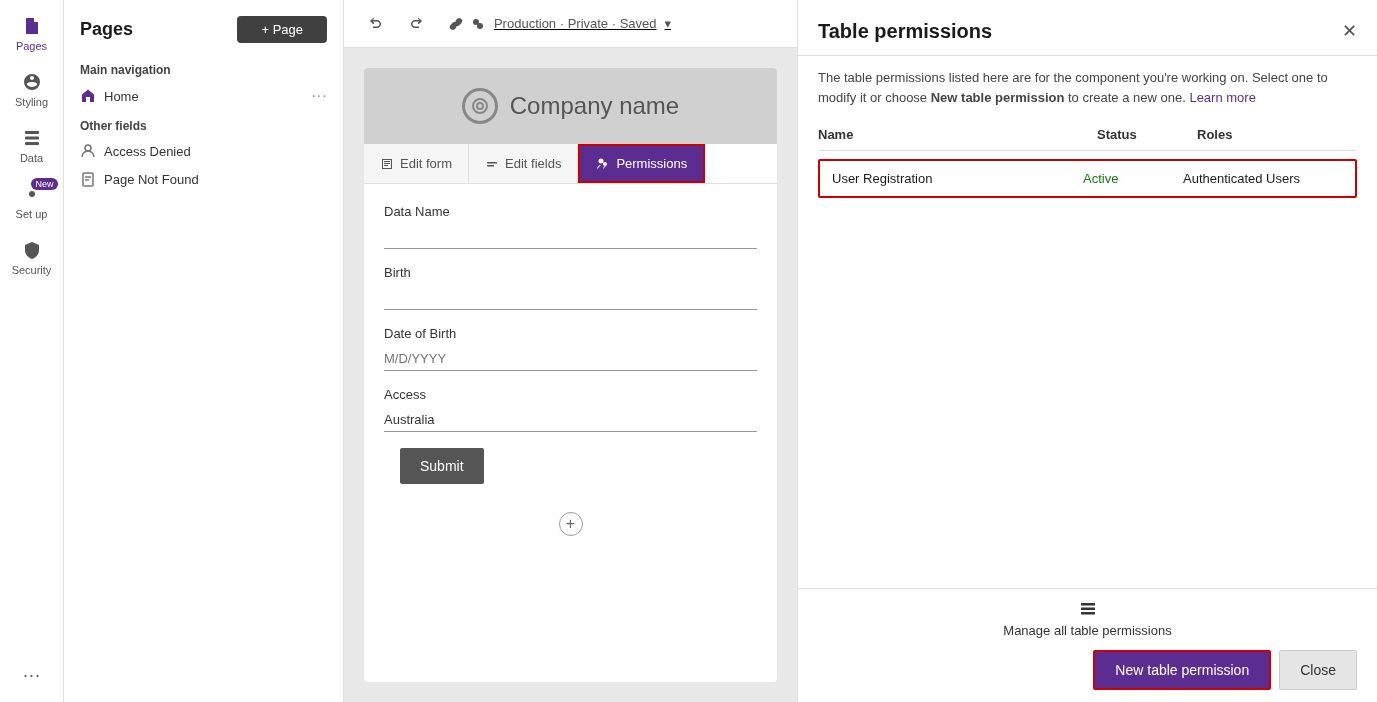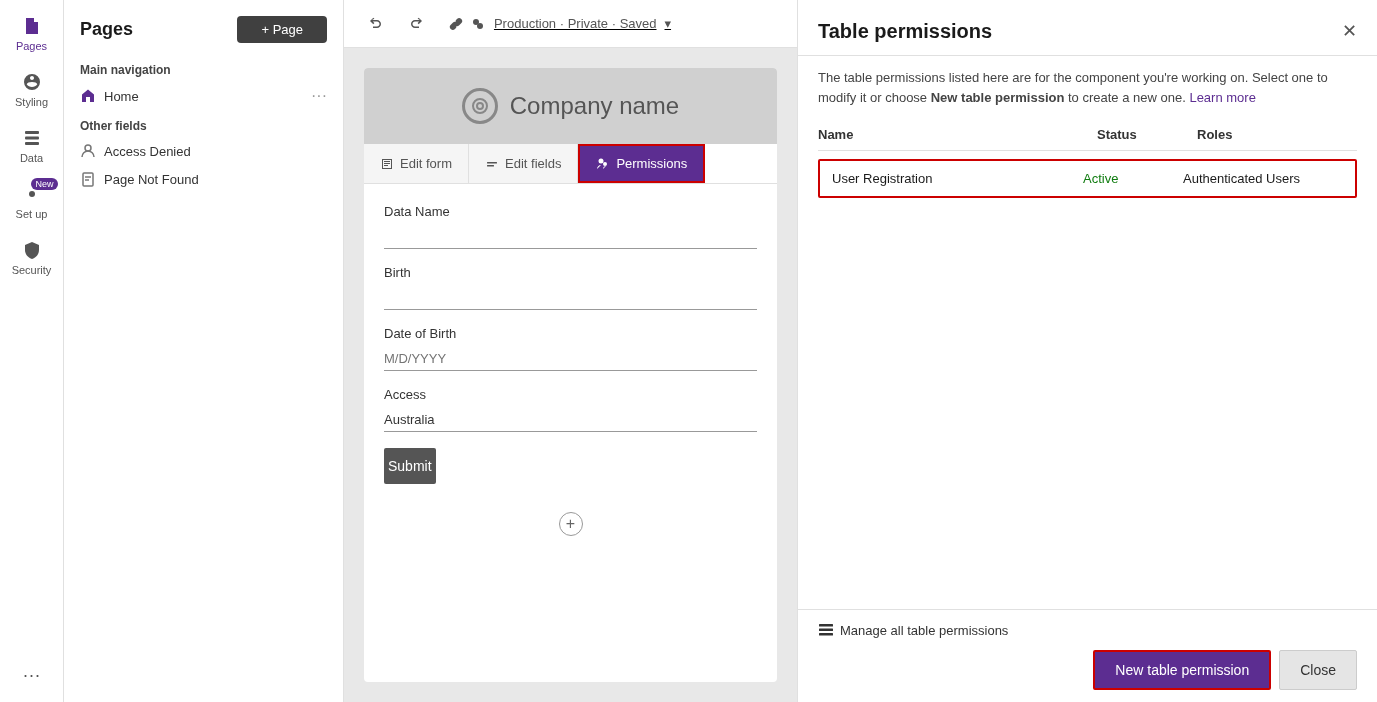--- a/index.html
+++ b/index.html
@@ -213,25 +213,26 @@
       padding: 4px 0;
       font-size: 13px;
       color: #333;
       background: transparent;
       outline: none;
     }
     .form-submit {
       background: #555;
       color: white;
       border: none;
-      padding: 10px 4px;
+      padding: 10px 20px;
       font-size: 14px;
       cursor: pointer;
       border-radius: 2px;
       align-self: flex-start;
+      margin-left: 16px;
     }
     .canvas-add-row {
       display: flex; align-items: center; justify-content: center;
       padding: 8px;
       color: #888;
     }
     .add-circle {
       width: 24px; height: 24px;
       border: 1px solid #999;
       border-radius: 50%;
@@ -312,20 +313,21 @@
       border-top: 1px solid #e0e0e0;
     }
     .manage-link {
       display: flex;
       align-items: center;
       gap: 6px;
       color: #333;
       font-size: 13px;
       cursor: pointer;
       margin-bottom: 12px;
+      flex-direction: column;
     }
     .panel-actions {
       display: flex;
       justify-content: flex-end;
       gap: 8px;
     }
     .btn-primary {
       background: #5c2d91;
       color: white;
       border: 2px solid #c00;

